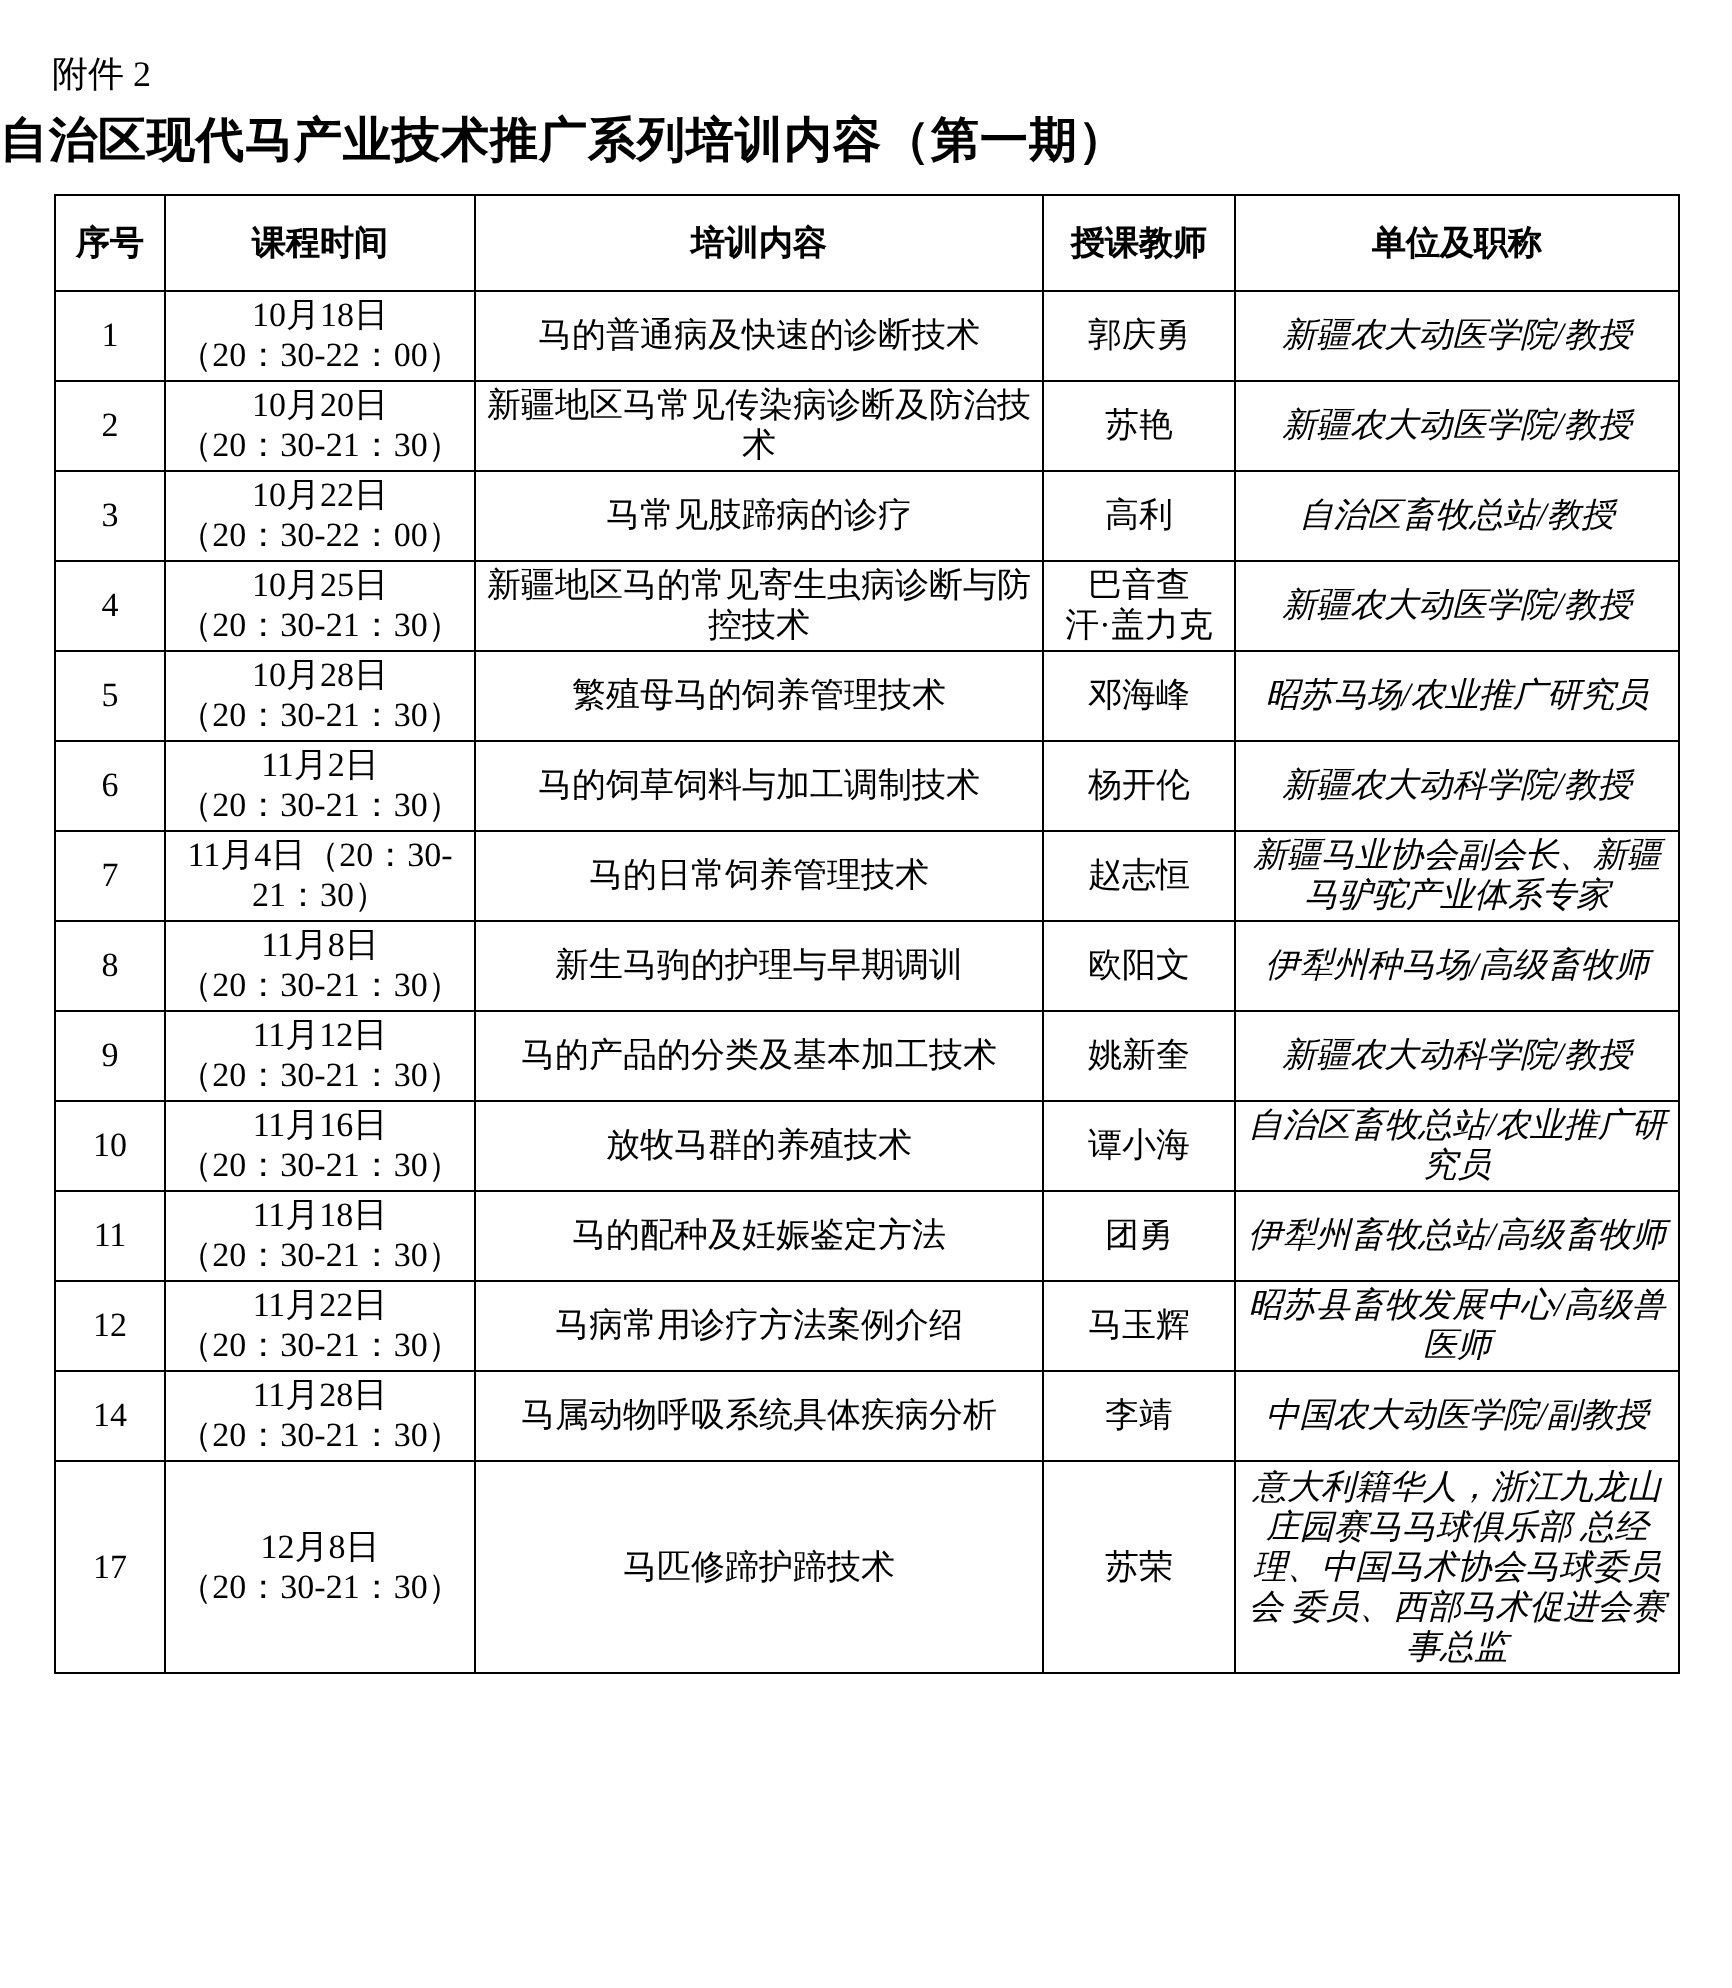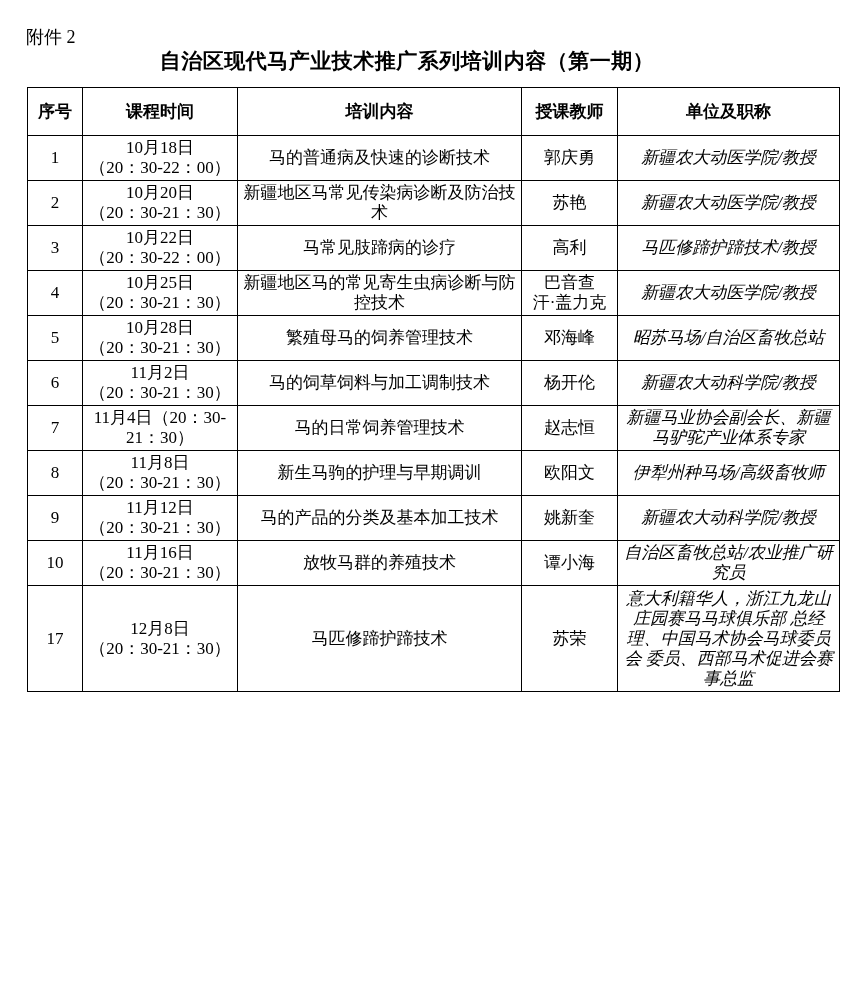--- a/index.html
+++ b/index.html
@@ -18,23 +18,22 @@
     box-sizing: border-box;
     padding-top: 26px;
   }
   .attachment {
     margin-left: 26px;
     font-size: 18px;
     line-height: 22px;
     font-family: "Liberation Serif", "DejaVu Serif", serif;
   }
   .title {
-    margin: 0 0 0 0;
-    text-align: center;
-    font-size: 21px;
+    margin: 10px 0 0 0;
+    font-size: 24px;
     font-weight: bold;
     line-height: 26px;
     font-family: "Liberation Serif", "DejaVu Serif", serif;
     letter-spacing: 0.5px;
   }
   table.schedule {
     margin: 13px 0 0 27px;
     border-collapse: collapse;
     table-layout: fixed;
     width: 812px;
@@ -123,38 +122,38 @@
     <td class="c-content">新疆地区马常见传染病诊断及防治技术</td>
     <td class="c-teacher">苏艳</td>
     <td class="c-org">新疆农大动医学院/教授</td>
   </tr>
         <tr>
     <td class="c-no">3</td>
     <td class="c-time">10月22日
 （20：30-22：00）</td>
     <td class="c-content">马常见肢蹄病的诊疗</td>
     <td class="c-teacher">高利</td>
-    <td class="c-org">马匹修蹄护蹄技术/教授</td>
+    <td class="c-org">自治区畜牧总站/教授</td>
   </tr>
         <tr>
     <td class="c-no">4</td>
     <td class="c-time">10月25日
 （20：30-21：30）</td>
     <td class="c-content">新疆地区马的常见寄生虫病诊断与防控技术</td>
     <td class="c-teacher">巴音查
 汗·盖力克</td>
     <td class="c-org">新疆农大动医学院/教授</td>
   </tr>
         <tr>
     <td class="c-no">5</td>
     <td class="c-time">10月28日
 （20：30-21：30）</td>
     <td class="c-content">繁殖母马的饲养管理技术</td>
     <td class="c-teacher">邓海峰</td>
-    <td class="c-org">昭苏马场/自治区畜牧总站</td>
+    <td class="c-org">昭苏马场/农业推广研究员</td>
   </tr>
         <tr>
     <td class="c-no">6</td>
     <td class="c-time">11月2日
 （20：30-21：30）</td>
     <td class="c-content">马的饲草饲料与加工调制技术</td>
     <td class="c-teacher">杨开伦</td>
     <td class="c-org">新疆农大动科学院/教授</td>
   </tr>
         <tr>
@@ -183,20 +182,44 @@
   </tr>
         <tr>
     <td class="c-no">10</td>
     <td class="c-time">11月16日
 （20：30-21：30）</td>
     <td class="c-content">放牧马群的养殖技术</td>
     <td class="c-teacher">谭小海</td>
     <td class="c-org">自治区畜牧总站/农业推广研究员</td>
   </tr>
         <tr>
+    <td class="c-no">11</td>
+    <td class="c-time">11月18日
+（20：30-21：30）</td>
+    <td class="c-content">马的配种及妊娠鉴定方法</td>
+    <td class="c-teacher">团勇</td>
+    <td class="c-org">伊犁州畜牧总站/高级畜牧师</td>
+  </tr>
+        <tr>
+    <td class="c-no">12</td>
+    <td class="c-time">11月22日
+（20：30-21：30）</td>
+    <td class="c-content">马病常用诊疗方法案例介绍</td>
+    <td class="c-teacher">马玉辉</td>
+    <td class="c-org">昭苏县畜牧发展中心/高级兽医师</td>
+  </tr>
+        <tr>
+    <td class="c-no">14</td>
+    <td class="c-time">11月28日
+（20：30-21：30）</td>
+    <td class="c-content">马属动物呼吸系统具体疾病分析</td>
+    <td class="c-teacher">李靖</td>
+    <td class="c-org">中国农大动医学院/副教授</td>
+  </tr>
+        <tr>
     <td class="c-no">17</td>
     <td class="c-time">12月8日
 （20：30-21：30）</td>
     <td class="c-content">马匹修蹄护蹄技术</td>
     <td class="c-teacher">苏荣</td>
     <td class="c-org">意大利籍华人，浙江九龙山庄园赛马马球俱乐部 总经理、中国马术协会马球委员会 委员、西部马术促进会赛事总监</td>
   </tr>
       </tbody>
   </table>
 

